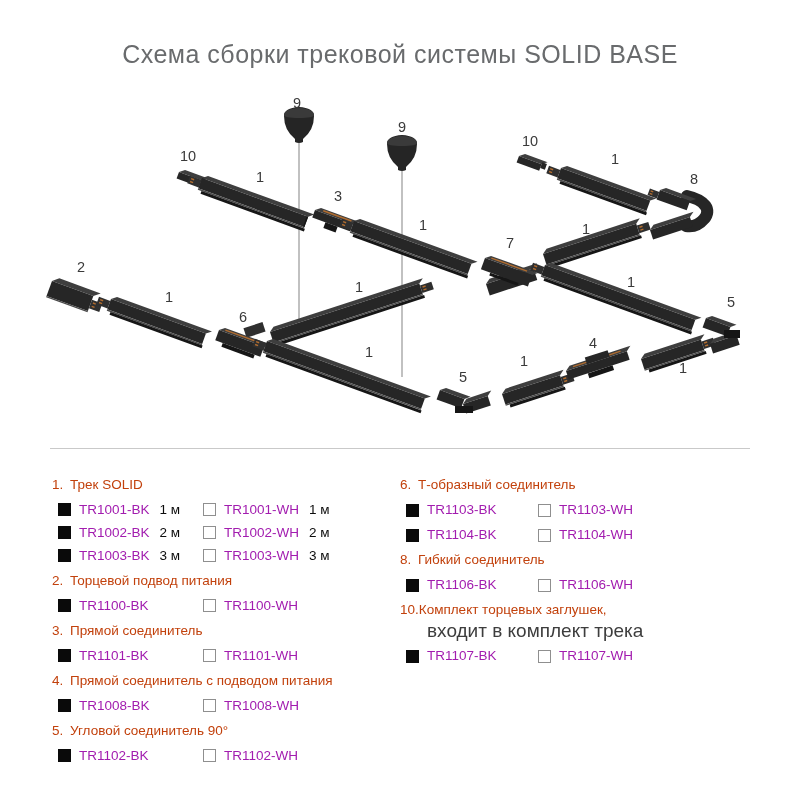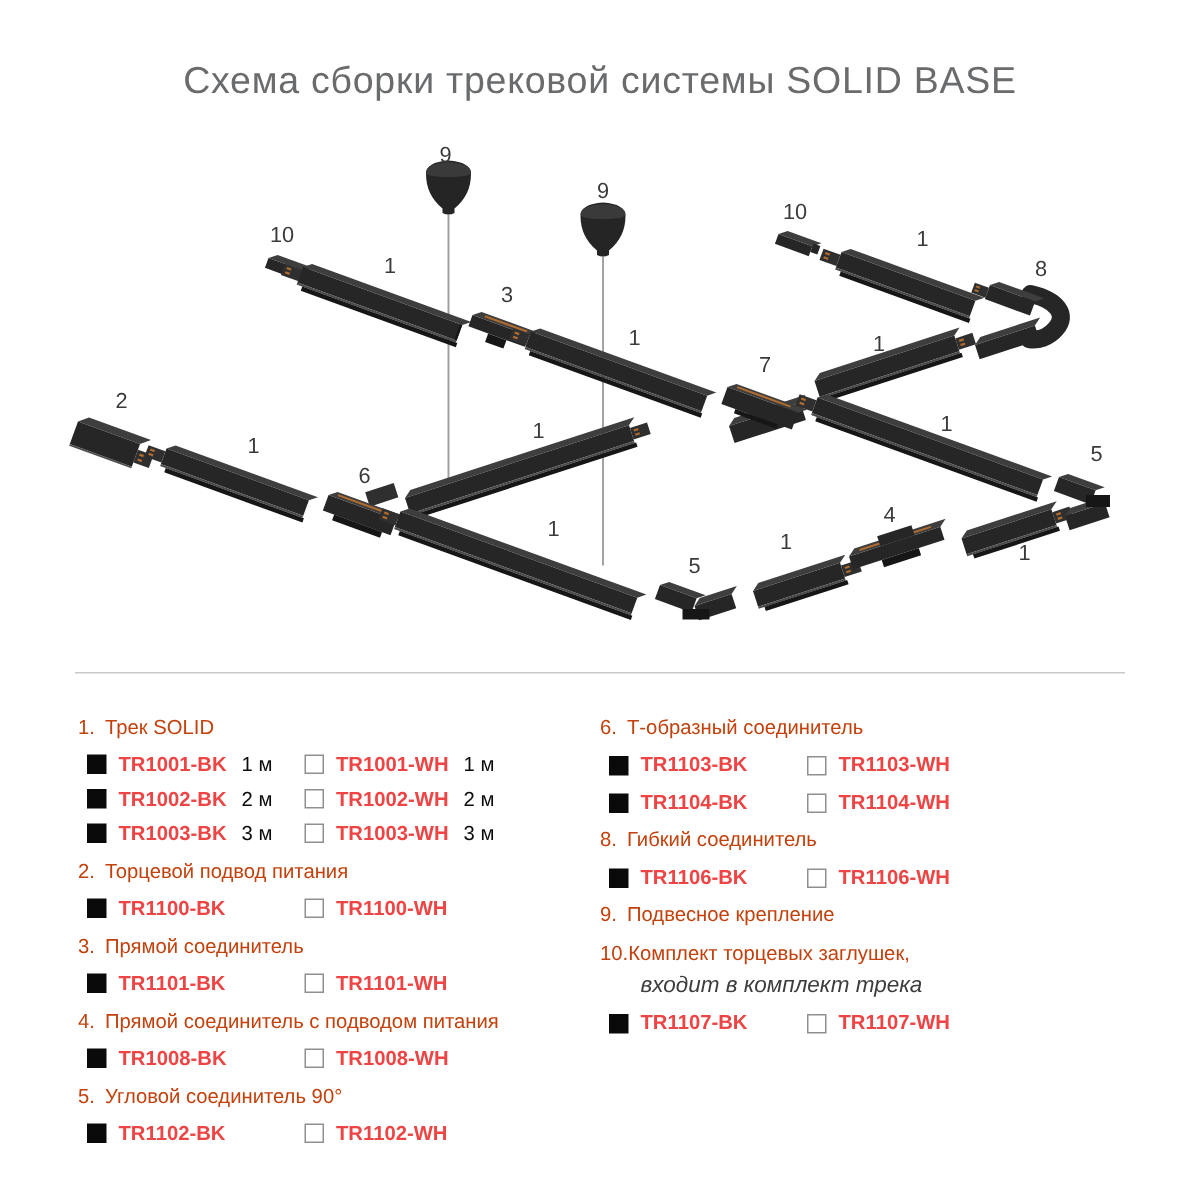--- a/index.html
+++ b/index.html
@@ -23,30 +23,30 @@
   .lbl{font-family:"Liberation Sans",sans-serif;font-size:14.5px;fill:#3a3a3a;text-anchor:middle}
   .separator{
     position:absolute;top:448px;left:50px;width:700px;height:0;
     border-top:1px solid #c9c9c9;
   }
   .legend-col{position:absolute;top:476px;}
   .col-left{left:52px;width:336px;}
   .col-right{left:400px;width:390px;}
   .sec{margin-bottom:9px;}
   .sec-title{font-size:13.5px;color:#c2410c;line-height:17px;margin-bottom:8px;}
-  .sec-title2{font-size:15px;color:#3d3d3d;line-height:17px;margin:-4px 0 8px 0;padding-left:27px;font-style:italic;}
+  .sec-title2{font-size:19px;color:#3d3d3d;line-height:17px;margin:-4px 0 8px 0;padding-left:27px;}
   .num{display:inline-block;min-width:18px;}
   .row{display:flex;align-items:center;margin:0 0 7px 6px;height:16px;}
   .cell{display:inline-flex;align-items:center;width:145px;}
   .cell:last-child{width:auto;}
   .col-right .cell{width:132px;align-items:flex-end;}
   .sq{width:13px;height:13px;display:inline-block;margin-right:8px;flex:none;box-sizing:border-box;}
   .sq.bk{background:#0a0a0a;}
   .sq.wh{background:#ffffff;border:1.5px solid #8f8f8f;}
-  .code{font-size:13.5px;font-weight:bold;color:#ef4444;white-space:nowrap;}
+  .code{font-size:13.5px;font-weight:normal;color:#a21caf;white-space:nowrap;}
   .qty{font-size:13.5px;font-weight:normal;color:#0c0c0c;margin-left:10px;white-space:nowrap;}
 </style>
 </head>
 <body>
 
 <div class="page-title">Схема сборки трековой системы SOLID BASE</div>
 
 <svg id="diagram" width="800" height="460" viewBox="0 0 800 460">
 
   <line class="wire" x1="299" y1="143" x2="299" y2="322"></line>
@@ -426,21 +426,20 @@
           <span class="code">TR1106-BK</span>
         </span>
       <span class="cell">
           <span class="sq wh"></span>
           <span class="code">TR1106-WH</span>
         </span>
     </div>
   </div>
 
   <div class="sec">
-    <div class="sec-title"><span class="num">9.</span><span>Подвесное крепление</span></div>
   </div>
 
   <div class="sec">
     <div class="sec-title"><span class="num">10.</span><span>Комплект торцевых заглушек,</span></div>
     <div class="sec-title2">входит в комплект трека</div>
     <div class="row">
       <span class="cell">
           <span class="sq bk"></span>
           <span class="code">TR1107-BK</span>
         </span>

